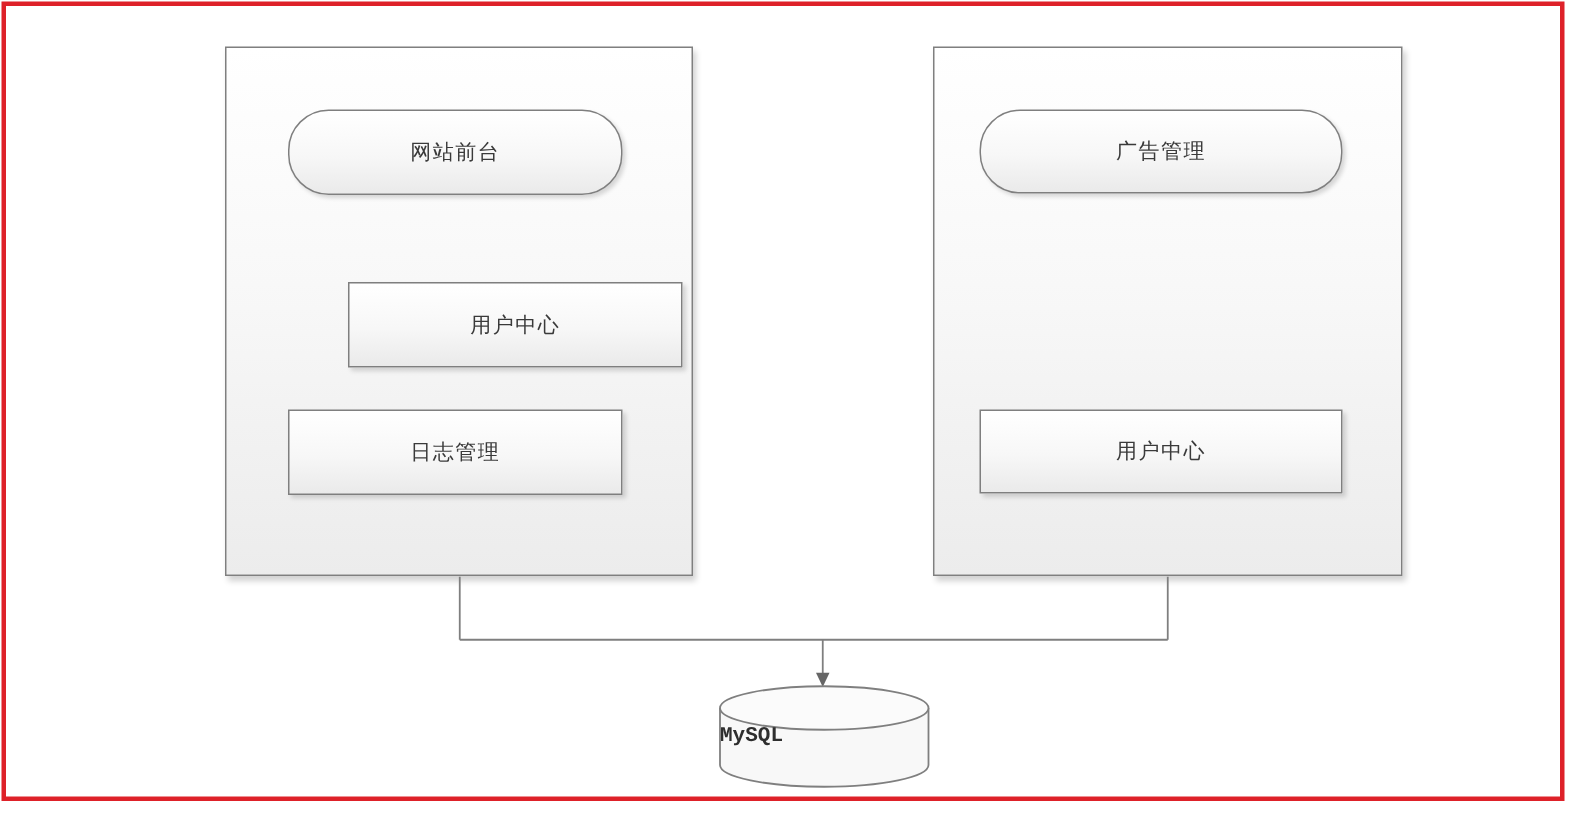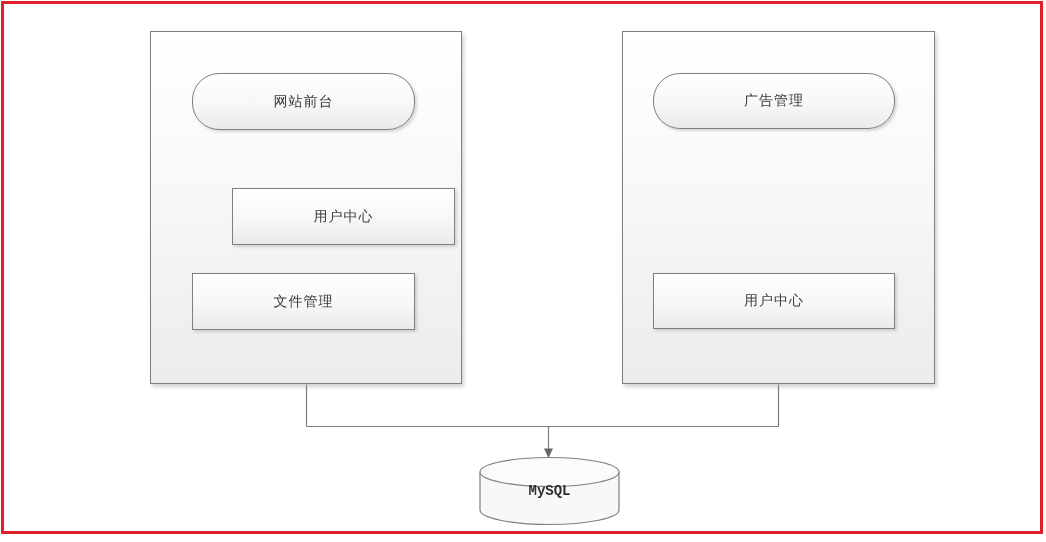--- a/index.html
+++ b/index.html
@@ -51,41 +51,40 @@
   .connector-layer path, .connector-layer ellipse{
     stroke:var(--connector_gray);
     stroke-width:1.2;
     fill:none;
   }
   .connector-layer .cyl{fill:#f8f8f8;}
   .connector-layer .cyl-top{fill:#fbfbfb;}
   .connector-layer .arrowhead{fill:#666666;stroke:none;}
   .db-label{
     position:absolute;left:480px;top:483px;width:139px;height:16px;
-    text-align:center;
     font-family:"Liberation Mono","DejaVu Sans Mono",monospace;
     font-size:14px;font-weight:bold;color:#2e2e2e;
   }
 </style>
 </head>
 <body>
 
 <div class="canvas">
 
   <div class="frame"></div>
 
   <div class="group group-left">
     <div class="module m1">
       <span>网站前台</span>
     </div>
     <div class="module m2">
       <span>用户中心</span>
     </div>
     <div class="module m3">
-      <span>文件管理</span>
+      <span>日志管理</span>
     </div>
   </div>
 
   <div class="group group-right">
     <div class="module m1">
       <span>广告管理</span>
     </div>
     <div class="module m3">
       <span>用户中心</span>
     </div>

